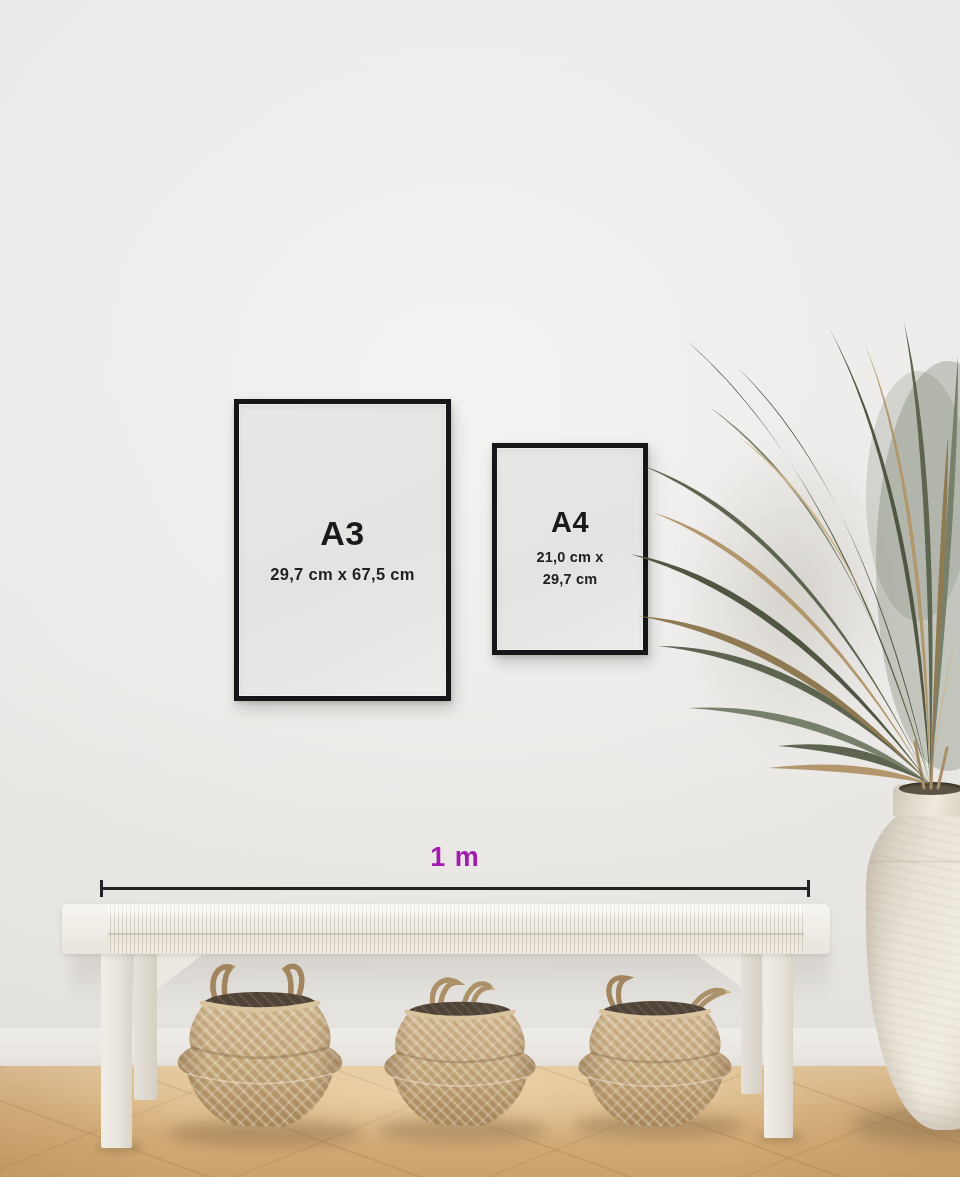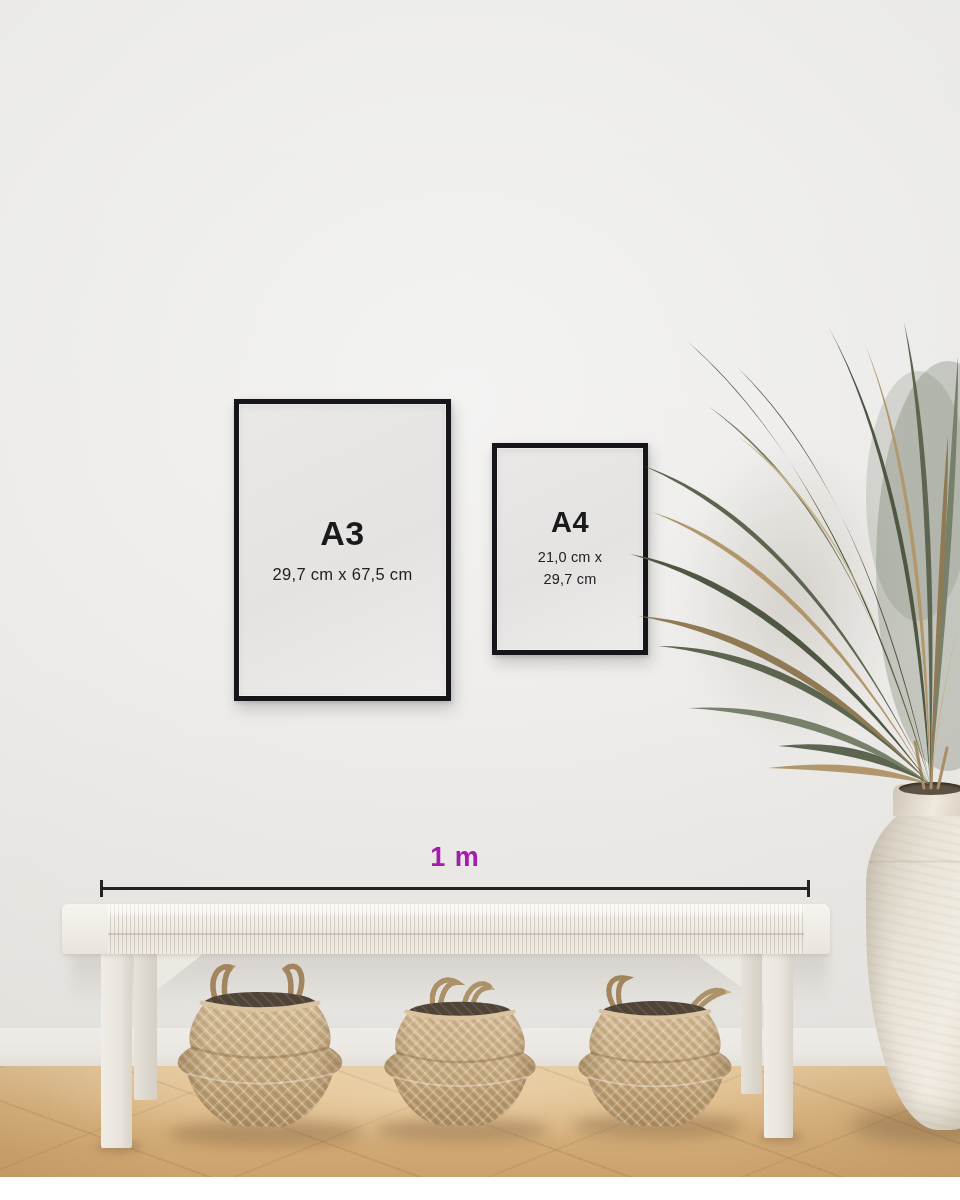--- a/index.html
+++ b/index.html
@@ -45,21 +45,21 @@
     background:linear-gradient(155deg,#e9e8e6 0%,#e4e3e1 55%,#edecea 100%);
     box-shadow:inset 0 0 0 1px rgba(255,255,255,.45), inset 0 2px 6px rgba(70,70,70,.10);
     display:flex;flex-direction:column;align-items:center;justify-content:center;
     text-align:center;color:#1a1a1c;
   }
   .frame-a3{left:234px;top:399px;width:217px;height:302px;}
   .frame-a4{left:492px;top:443px;width:156px;height:212px;}
   .frame-title{font-weight:700;letter-spacing:.5px;line-height:1;}
   .frame-a3 .frame-title{font-size:34px;}
   .frame-a4 .frame-title{font-size:29px;}
-  .frame-dims{font-weight:400;color:#212123;}
+  .frame-dims{font-weight:700;color:#212123;}
   .frame-a3 .frame-dims{font-size:16.5px;margin-top:15px;letter-spacing:.3px;}
   .frame-a4 .frame-dims{font-size:14.5px;margin-top:10px;line-height:1.45;letter-spacing:.2px;}
   
   .scale-label{
     position:absolute;left:100px;top:842px;width:710px;text-align:center;
     font-size:27px;font-weight:600;color:#a21caf;letter-spacing:1px;
   }
   .scale-line{
     position:absolute;left:100px;top:887px;width:710px;height:3px;background:#232325;
   }

